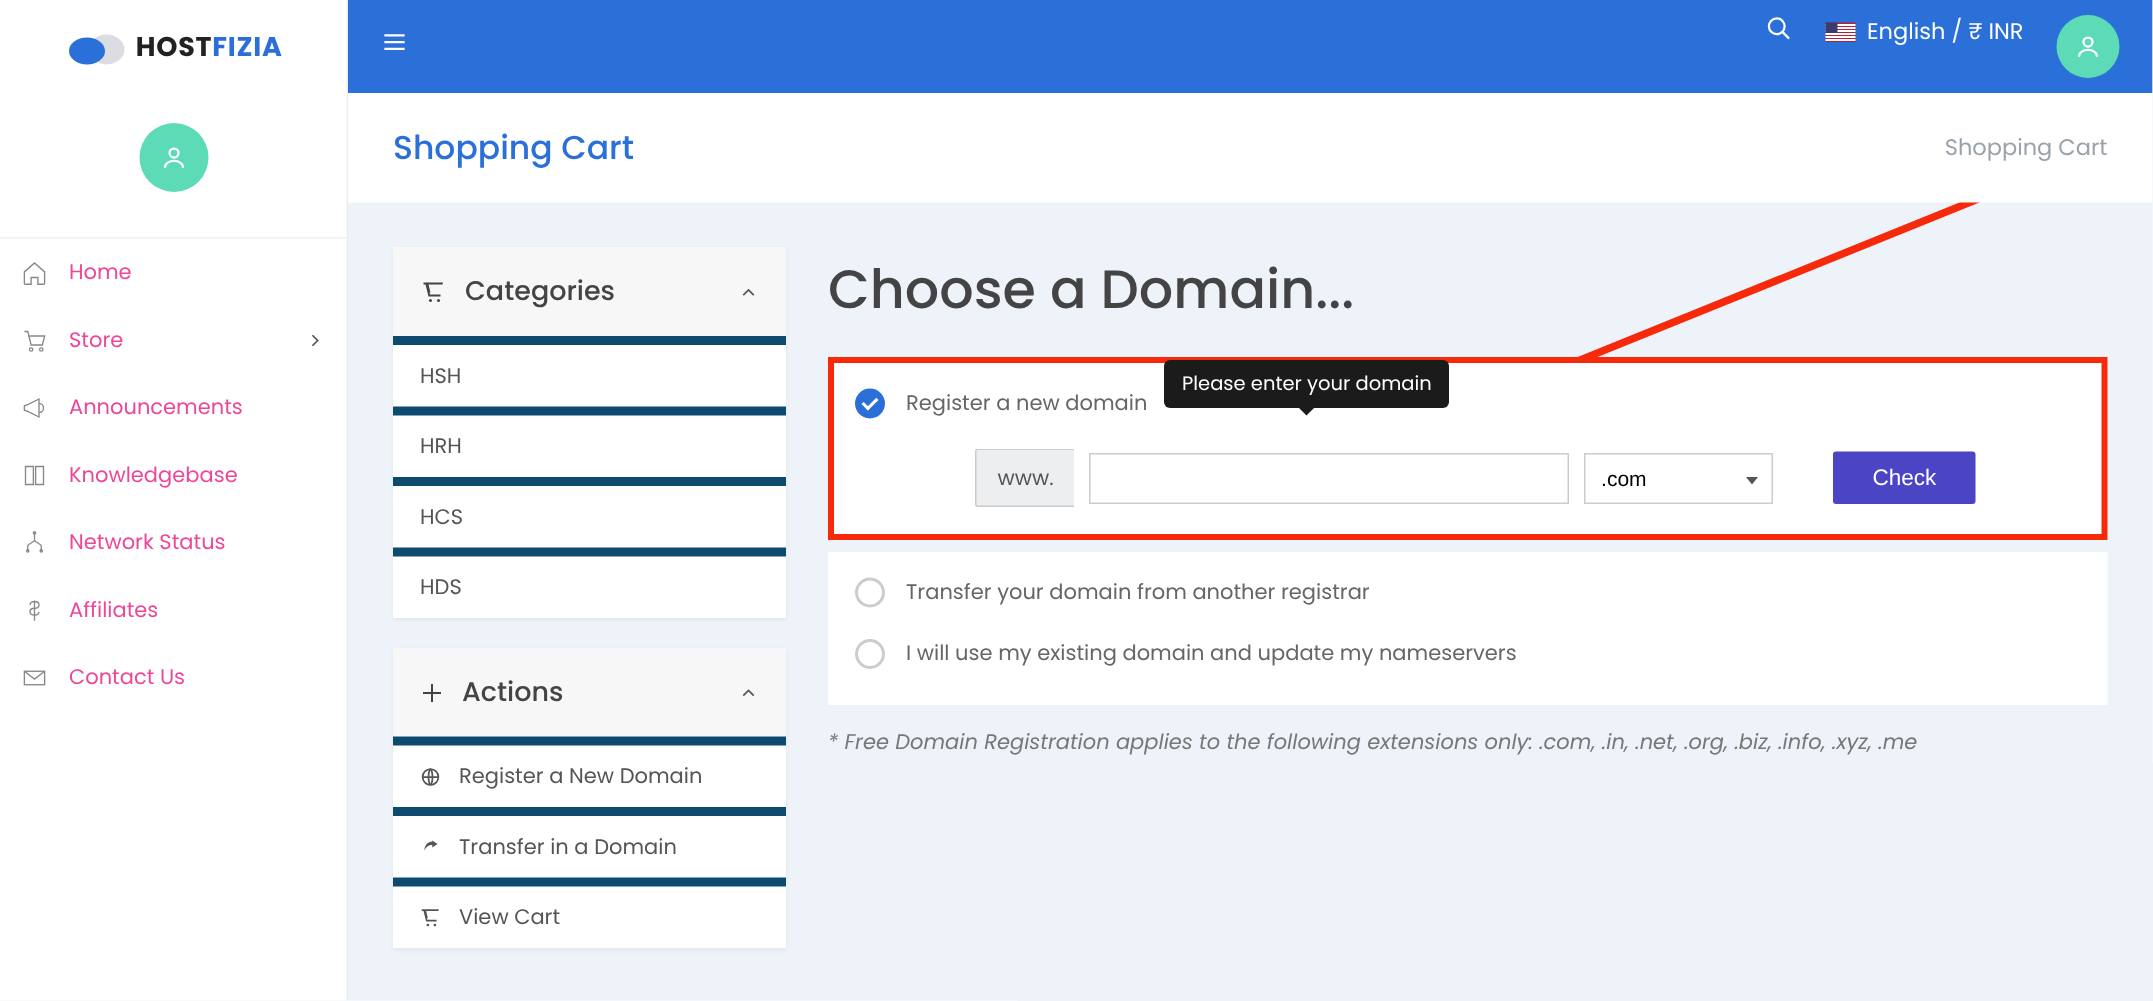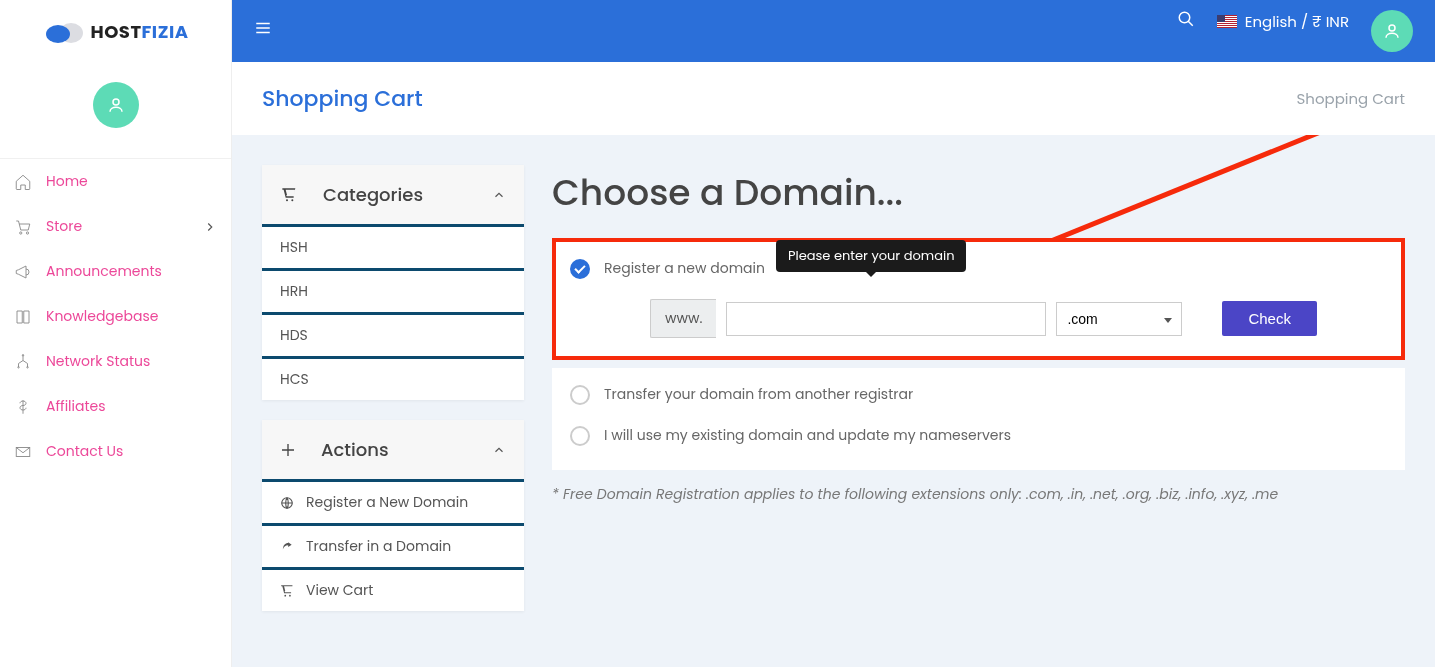--- a/index.html
+++ b/index.html
@@ -31,22 +31,22 @@
   .user-circle { width: 42px; height: 42px; border-radius: 50%; background: #5ddbb6; display: flex; align-items: center; justify-content: center; }
 
   .header-row { background: #fff; padding: 20px 30px; display: flex; justify-content: space-between; align-items: center; }
   .page-title { color: #2b6fd9; font-size: 22px; font-weight: 500; }
   .breadcrumb { color: #9aa3ab; font-size: 15px; }
 
   .content { flex: 1; padding: 30px; display: flex; gap: 28px; overflow: auto; }
   .col-left { width: 262px; display: flex; flex-direction: column; gap: 20px; }
   .panel { background: #fff; box-shadow: 0 1px 3px rgba(0,0,0,0.06); }
   .panel-head { display: flex; align-items: center; justify-content: space-between; padding: 16px 18px; background: #f7f7f7; }
-  .panel-head .ttl { display: flex; align-items: center; gap: 25px; font-size: 18px; color: #444; font-weight: 500; }
-  .panel-body .item { padding: 10px 18px; border-top: 3px solid #0c4a6e; cursor: pointer; display: flex; align-items: center; gap: 12px; color: #555; }
+  .panel-head .ttl { display: flex; align-items: center; gap: 12px; font-size: 18px; color: #444; font-weight: 500; }
+  .panel-body .item { padding: 10px 18px; border-top: 6px solid #0c4a6e; cursor: pointer; display: flex; align-items: center; gap: 12px; color: #555; }
 
   .col-right { flex: 1; }
   .big-title { font-size: 36px; color: #444; font-weight: 500; margin-bottom: 18px; }
 
   .domain-box { background: #fff; border: 4px solid #f62a0b; padding: 10px 14px 18px; position: relative; margin-bottom: 8px; }
   .option-row { display: flex; align-items: center; gap: 14px; padding: 6px 0; }
   .radio { width: 20px; height: 20px; border-radius: 50%; border: 2px solid #ccc; display: flex; align-items: center; justify-content: center; flex-shrink: 0; }
   .radio.checked { background: #2b6fd9; border-color: #2b6fd9; }
   .radio.checked::after { content: ""; width: 8px; height: 4px; border-left: 2px solid #fff; border-bottom: 2px solid #fff; transform: rotate(-45deg); margin-top: -2px; }
   .option-label { color: #666; font-size: 14px; }
@@ -211,22 +211,22 @@
                 </svg>
                 <span>Categories</span>
               </span>
             <svg class="chev" viewBox="0 0 24 24">
                 <path d="M6 15l6-6 6 6"></path>
               </svg>
           </div>
           <div class="panel-body">
             <div class="item">HSH</div>
             <div class="item">HRH</div>
+            <div class="item">HCS</div>
             <div class="item">HDS</div>
-            <div class="item">HCS</div>
           </div>
         </div>
 
         <div class="panel">
           <div class="panel-head">
             <span class="ttl">
                 <svg width="16" height="16" viewBox="0 0 24 24" fill="#444">
                   <path d="M11 3h2v8h8v2h-8v8h-2v-8H3v-2h8z"></path>
                 </svg>
                 <span>Actions</span>

